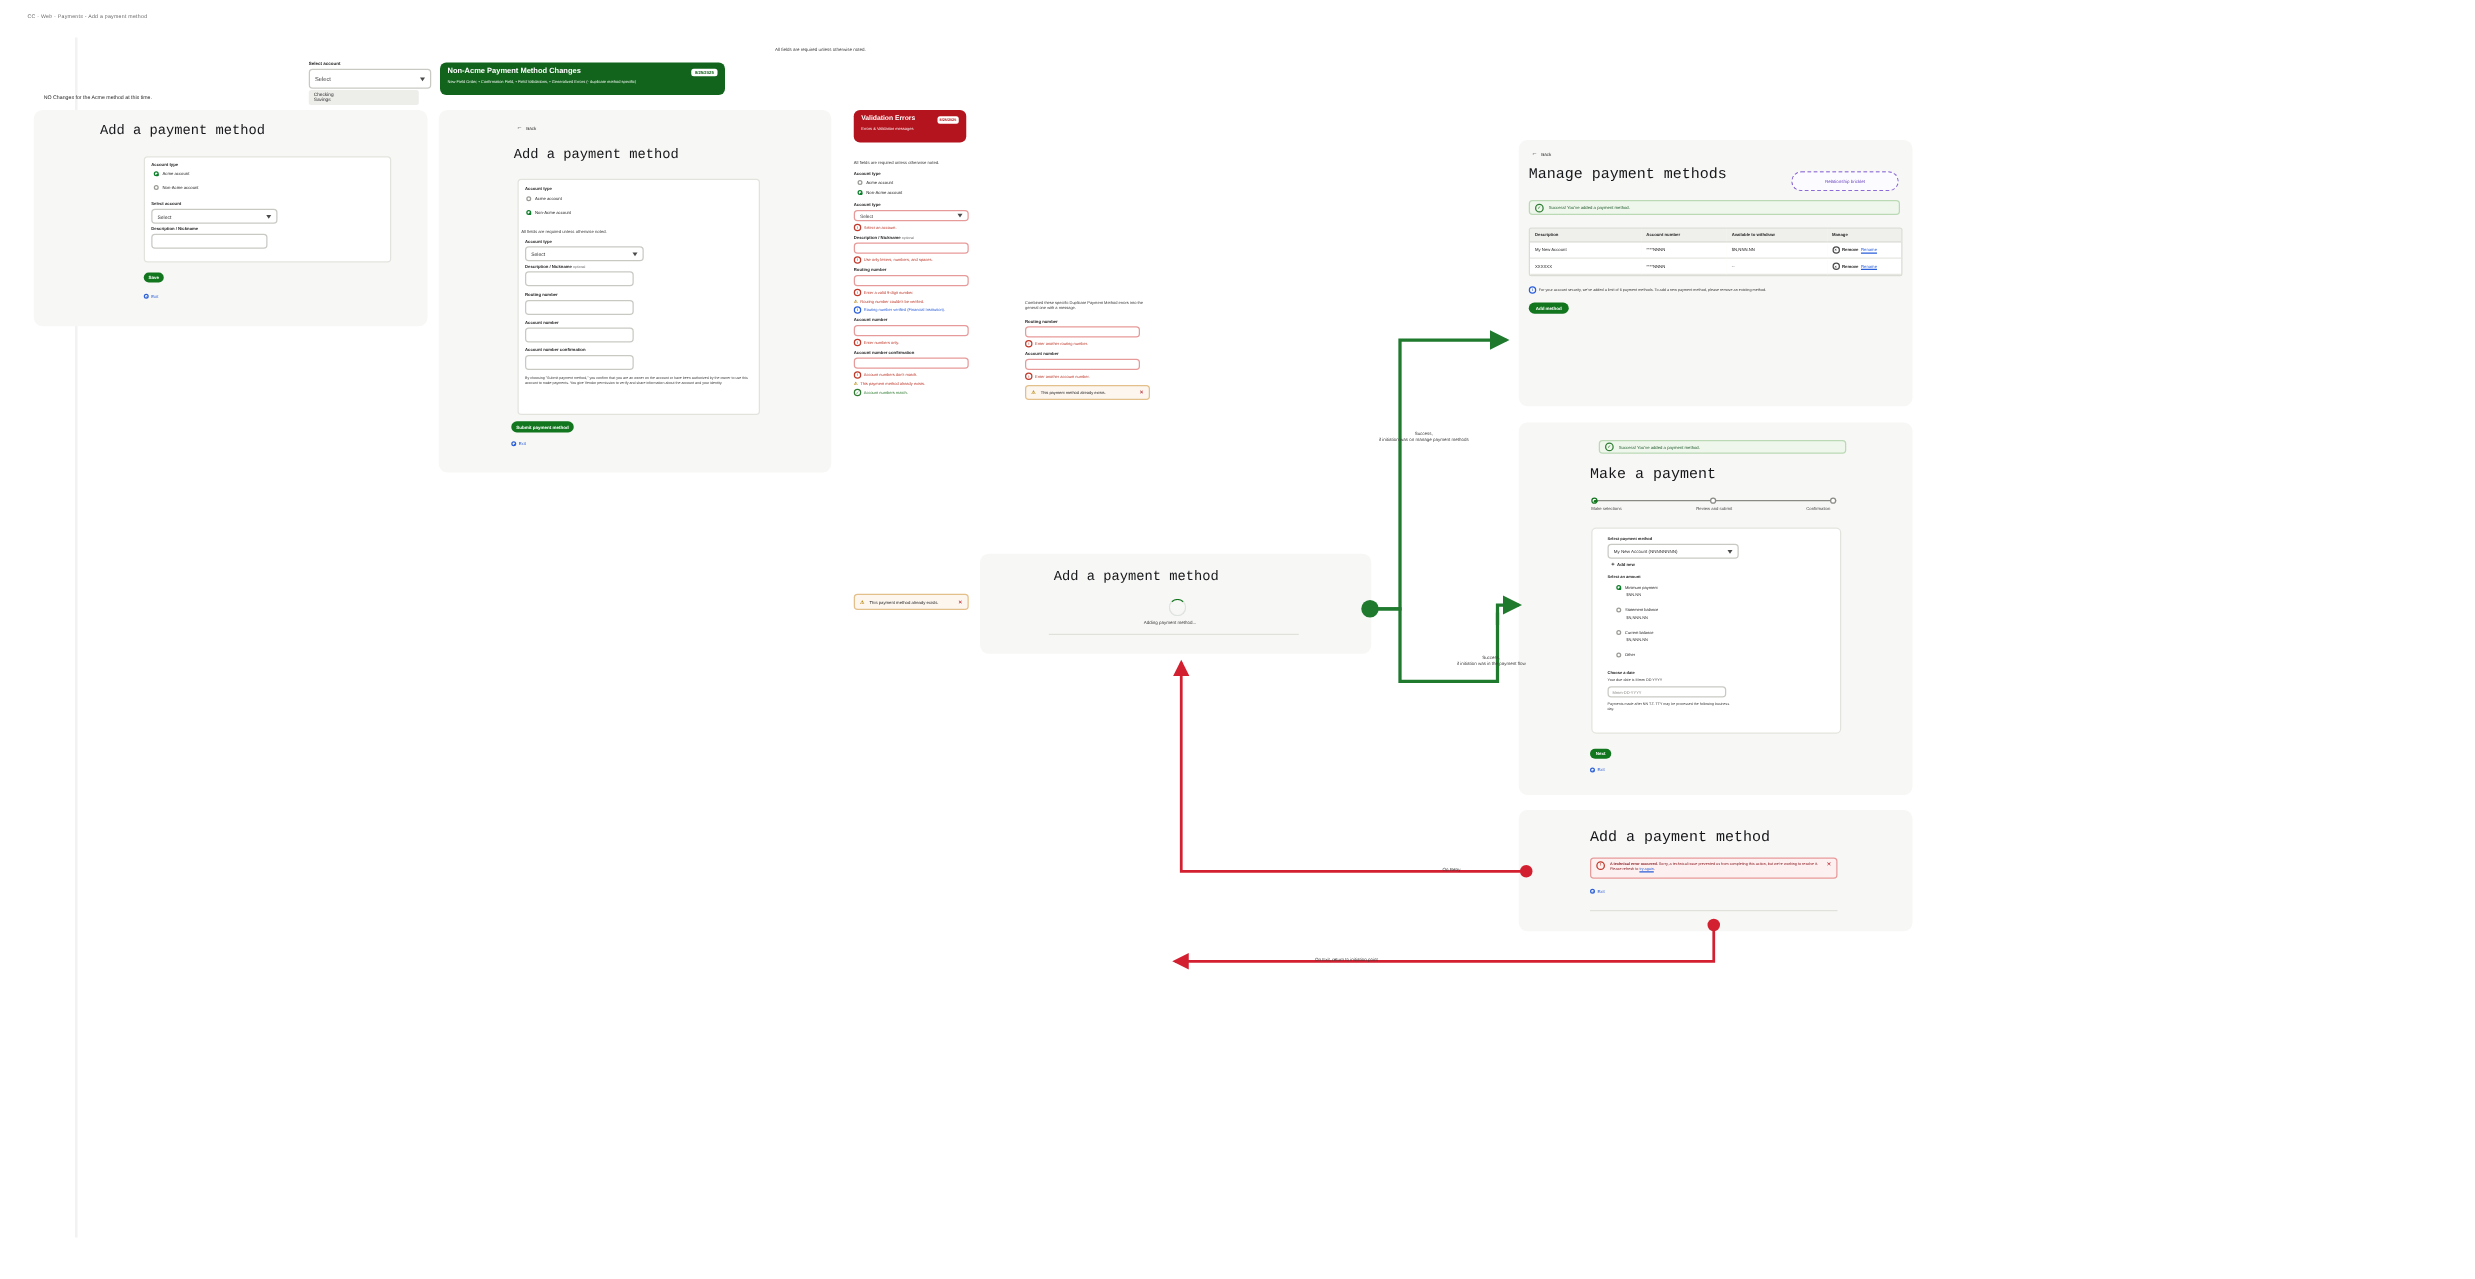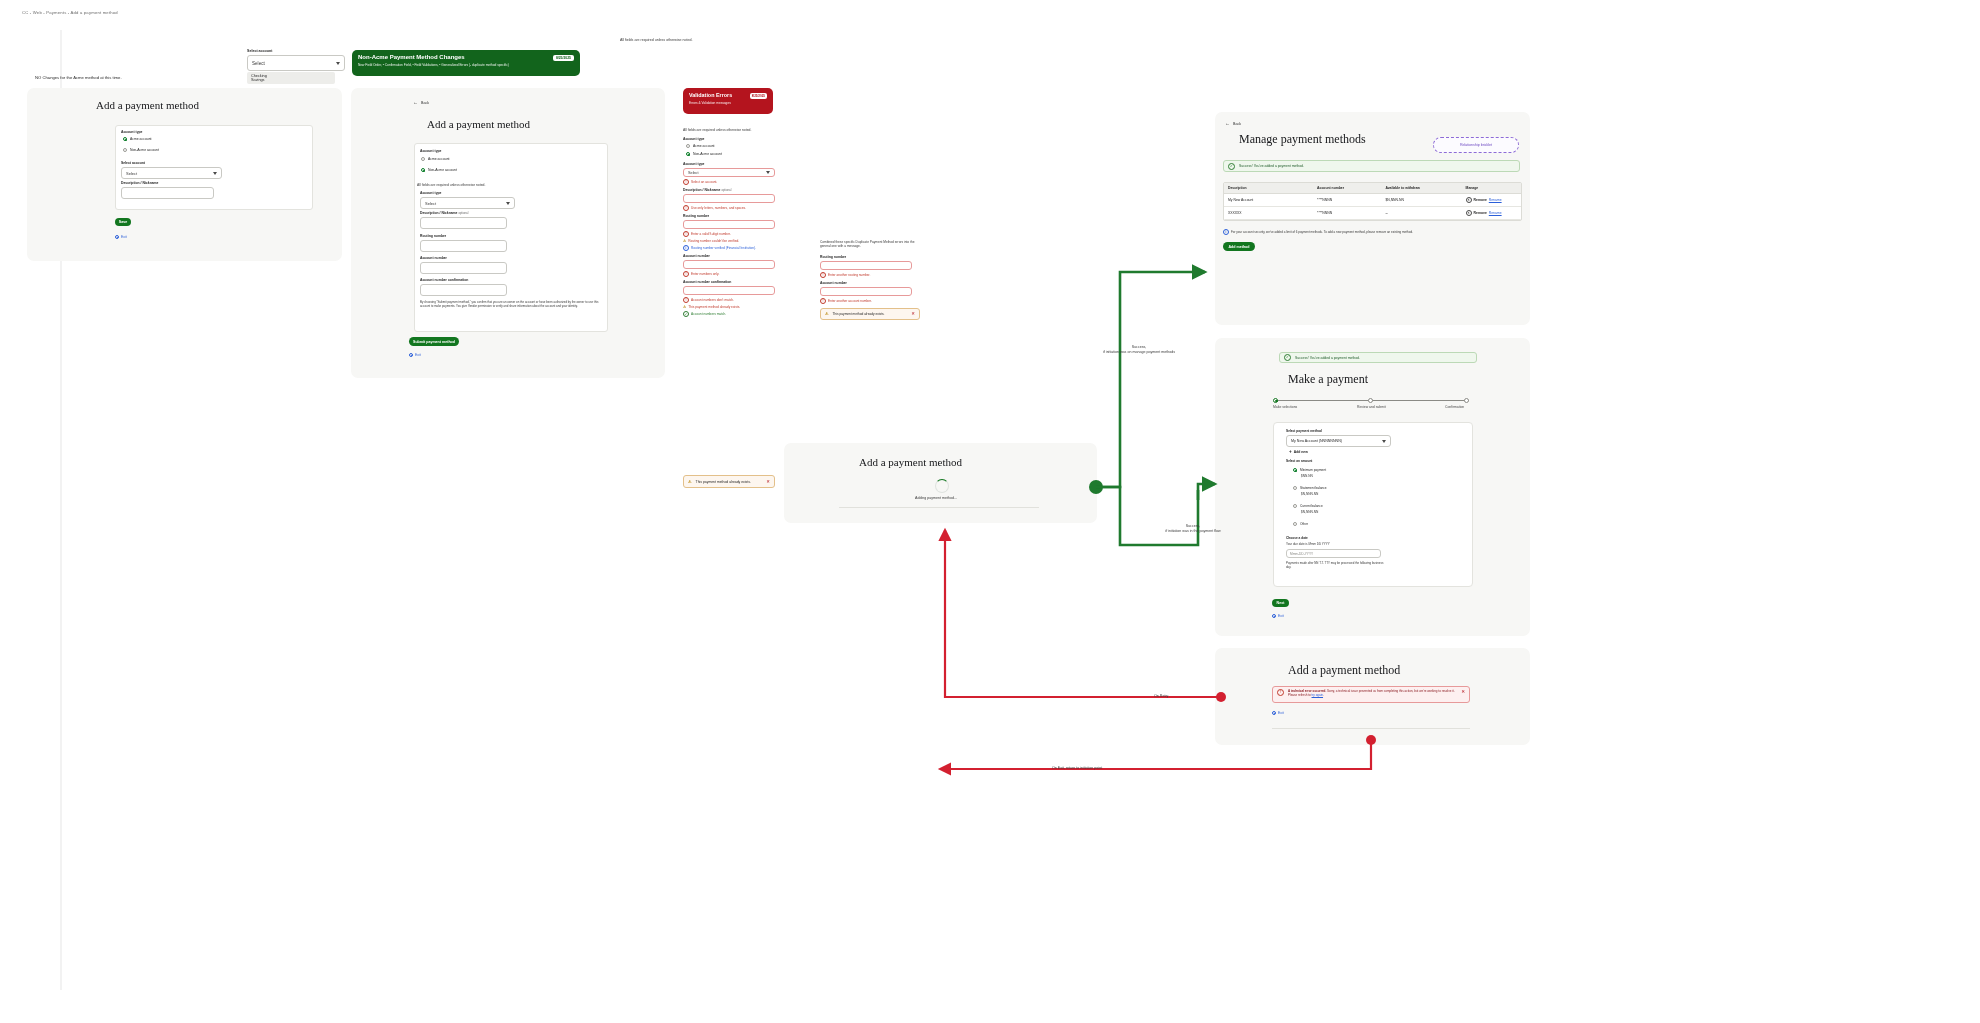--- a/index.html
+++ b/index.html
@@ -10,21 +10,21 @@
   }
   .board{position:absolute;left:0;top:0;width:1980px;height:1023px;background:#ffffff;}
   .canvas-bg{position:absolute;left:60px;top:30px;width:1860px;height:960px;background:#ffffff;}
   .edge-left{position:absolute;left:60px;top:30px;width:2px;height:960px;background:#f2f2f2;}
 
   .crumb{position:absolute;left:22px;top:10px;font-size:4.2px;color:#6b6b6b;letter-spacing:.2px;white-space:nowrap;}
 
   
   .card{position:absolute;background:#f7f7f5;border-radius:7px;}
 
-  .h1{font-family:Liberation Serif, serif;font-weight:400;color:#16171a;margin-left:16px;}
+  .h1{font-family:Liberation Mono, monospace;font-weight:400;color:#16171a;}
   .lbl{font-weight:bold;color:#1f1f1f;}
   .muted{color:#6b6b6b;}
 
   .field{background:#ffffff;border:1px solid #c9c9c4;border-radius:3px;}
   .field.err{border-color:#e79a9a;}
   .sel{display:flex;align-items:center;justify-content:space-between;padding:0 4px;}
   .chev{width:0;height:0;border-left:2.4px solid transparent;border-right:2.4px solid transparent;border-top:3px solid #4a4a4a;}
 
   .radio{width:4px;height:4px;border:1px solid #9a9a95;border-radius:50%;display:inline-block;vertical-align:middle;background:#fff;box-sizing:border-box;}
   .radio.on{border-color:#0a7d28;background:#fff;position:relative;}

